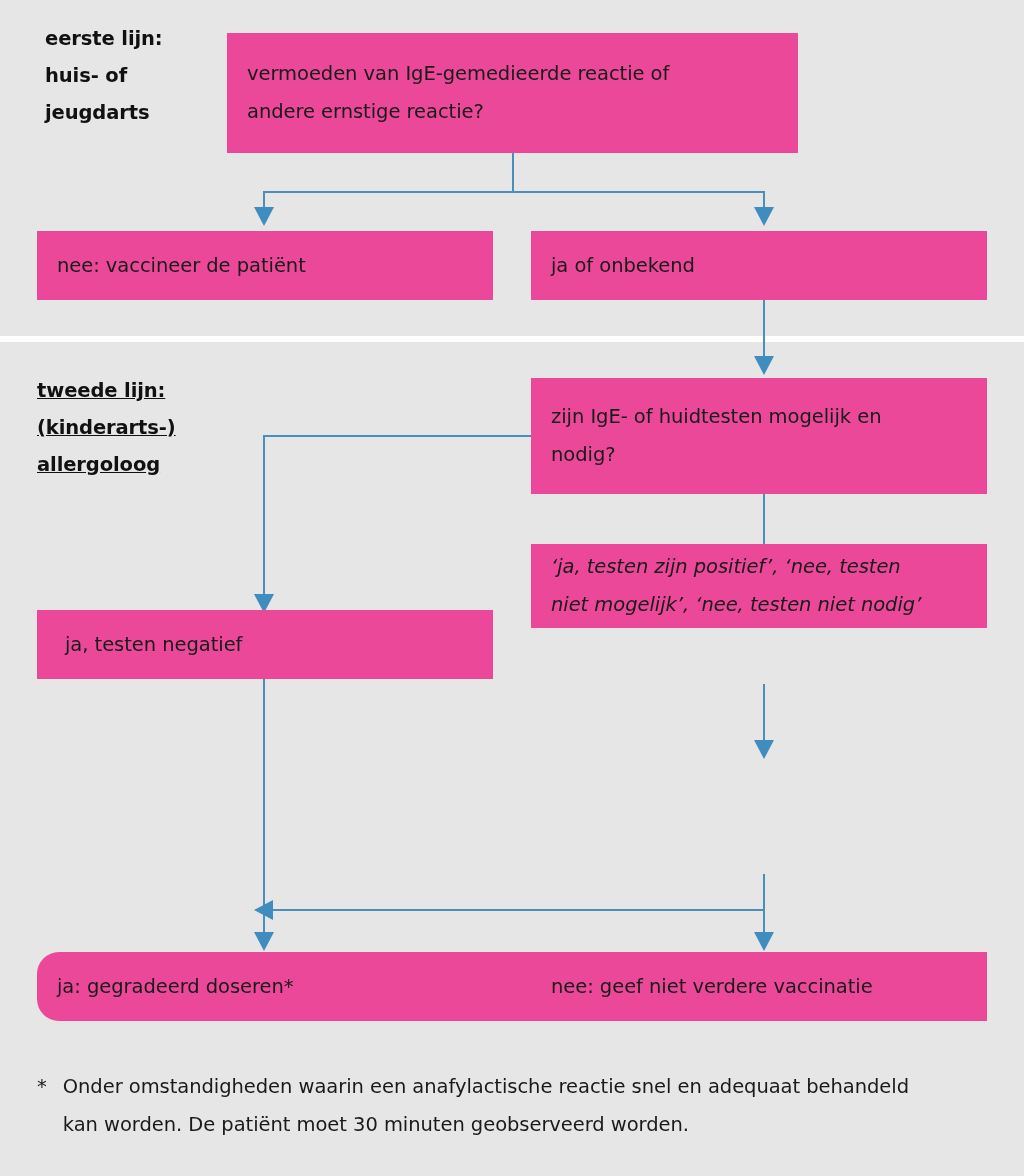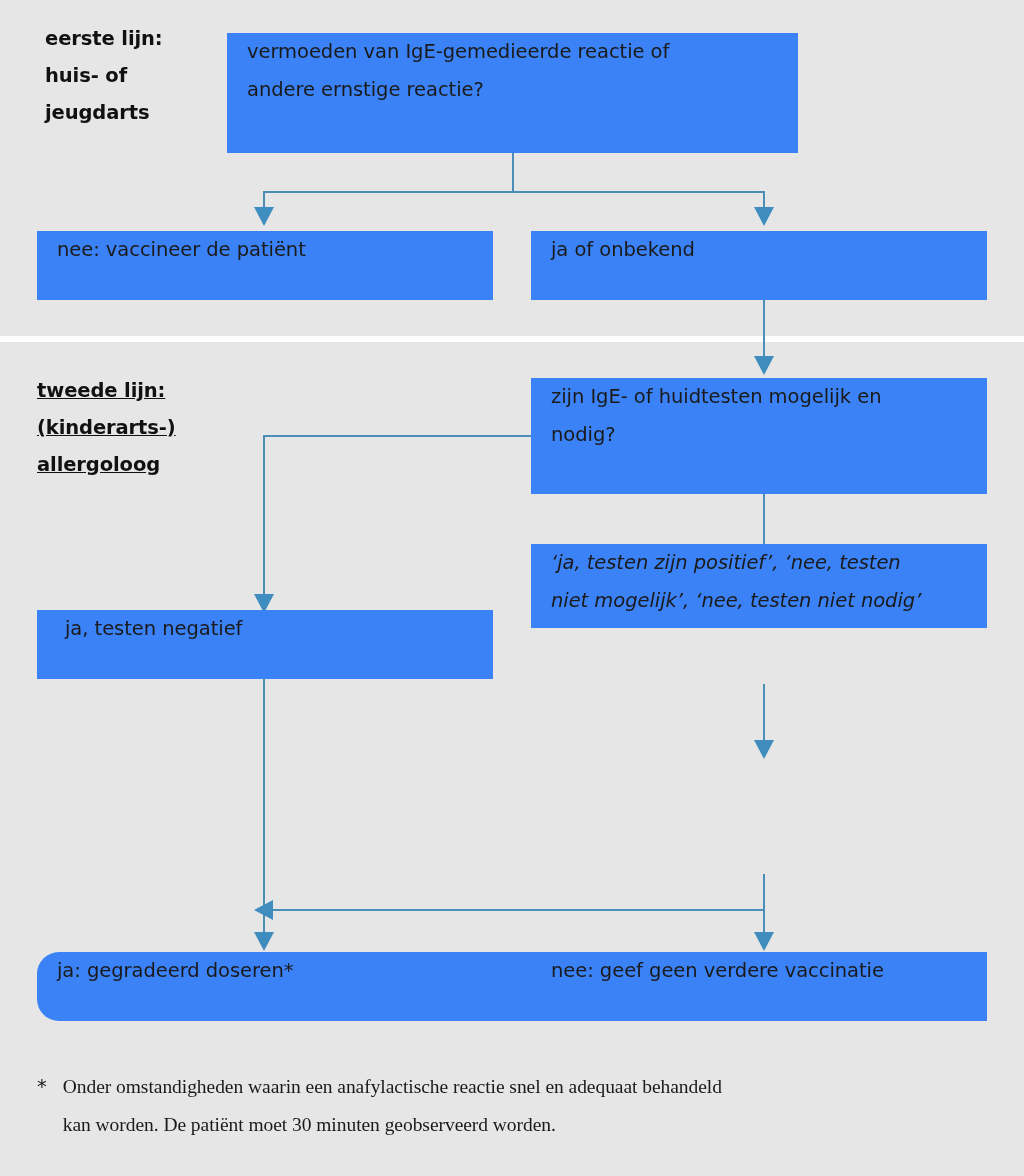--- a/index.html
+++ b/index.html
@@ -24,22 +24,23 @@
     font-size: 19.5px;
     line-height: 37px;
     color: #111111;
     letter-spacing: -0.1px;
     white-space: pre-line;
   }
 
   
   .node {
     position: absolute;
-    background: #3b82f6;
+    background: #ec4899;
     display: flex;
+    align-items: center;
     padding: 0 20px;
   }
   .node-text {
     font-size: 19.5px;
     line-height: 38px;
     color: #1a1a1a;
     letter-spacing: -0.05px;
     white-space: pre-line;
   }
 
@@ -70,21 +71,20 @@
     gap: 16px;
   }
   .footnote-mark {
     font-size: 19.5px; line-height: 38px; color: #1a1a1a;
   }
   .footnote-text {
     font-size: 19.5px; line-height: 38px; color: #1a1a1a;
     letter-spacing: -0.05px;
     width: 930px;
     white-space: pre-line;
-    font-family: Liberation Serif, serif;
   }
 </style>
 </head>
 <body>
 
 <div id="root">
 
   <div class="lane-label" style="left:37px; top:20px; width:180px;margin-left:8px;">eerste lijn:
 huis- of
 jeugdarts</div>
@@ -151,21 +151,21 @@
   <div class="arrow-left" style="left:254px; top:900px;"></div>
 
   <div class="conn v-line" style="left:763px; top:909px; height:35px;"></div>
   <div class="arrow-down" style="left:754px; top:932px;"></div>
 
   <div class="node" style="left:37px; top:952px; width:524px; height:69px;border-radius:22px;">
     <span class="node-text">ja: gegradeerd doseren*</span>
   </div>
 
   <div class="node" style="left:531px; top:952px; width:456px; height:69px;">
-    <span class="node-text">nee: geef geen verdere vaccinatie</span>
+    <span class="node-text">nee: geef niet verdere vaccinatie</span>
   </div>
 
   <div class="footnote" style="left:37px; top:1068px;">
     <span class="footnote-mark">*</span>
     <span class="footnote-text">Onder omstandigheden waarin een anafylactische reactie snel en adequaat behandeld
 kan worden. De patiënt moet 30 minuten geobserveerd worden.</span>
   </div>
 
 </div>
 

